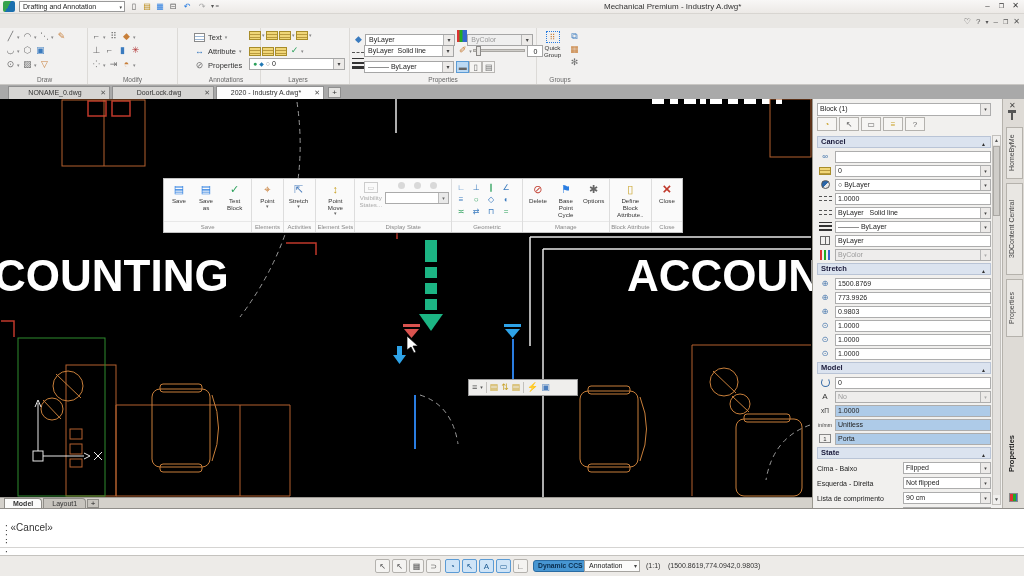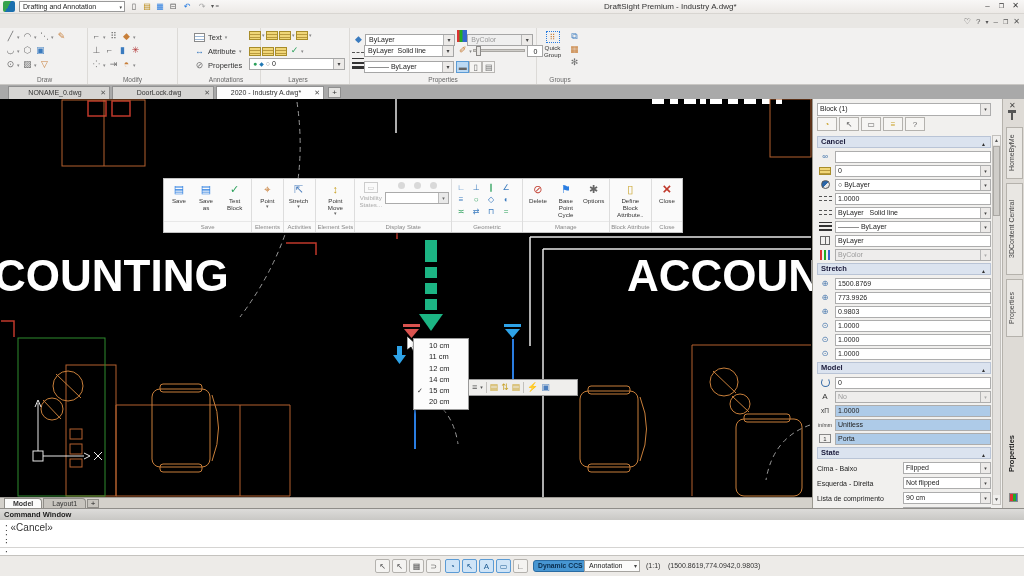--- a/index.html
+++ b/index.html
@@ -140,21 +140,21 @@
 <div id="titlebar" class="abs">
   <div class="abs logo"></div>
   <div class="abs ws-dd"><span>Drafting and Annotation</span><span style="position:absolute;right:2px;top:1px;font-size:5px;color:#444">▾</span></div>
   <span class="abs qa" style="left:128px">▯</span>
   <span class="abs qa" style="left:141px;color:#b8860b">▤</span>
   <span class="abs qa" style="left:154px;color:#2a7de1">▦</span>
   <span class="abs qa" style="left:167px">⊟</span>
   <span class="abs qa" style="left:181px;color:#2a7de1">↶</span>
   <span class="abs qa" style="left:196px;color:#aaa">↷</span>
   <span class="abs qa" style="left:209px;font-size:6px">▾ =</span>
-  <span class="abs title-text" style="left:604px">DraftSight Premium -  Industry A.dwg*</span>
+  <span class="abs title-text" style="left:604px">Mechanical Premium -  Industry A.dwg*</span>
   <span class="abs winbtn" style="right:30px">–</span>
   <span class="abs winbtn" style="right:16px;font-size:6px">❐</span>
   <span class="abs winbtn" style="right:2px">✕</span>
 </div>
 
 <div id="menubar">
   <span class="mtab active">Home</span>
   <span class="mtab">Insert</span>
   <span class="mtab">Import</span>
   <span class="mtab">Export</span>
@@ -464,28 +464,20 @@
     </div>
     <div class="btgroup" style="width:36px;border-right:none">
       <div class="btb">
           <span class="bi" style="color:#c0392b;font-size:15px;font-weight:bold">×</span>
           <span>Close</span>
         </div>
       <div class="blabel">Close</div>
     </div>
   </div>
 
-  <div id="ctxmenu">
-    <div class="cmi"><span>10 cm</span></div>
-    <div class="cmi"><span>11 cm</span></div>
-    <div class="cmi"><span>12 cm</span></div>
-    <div class="cmi"><span>14 cm</span></div>
-    <div class="cmi"><span class="chk">✓</span><span>15 cm</span></div>
-    <div class="cmi"><span>20 cm</span></div>
-  </div>
 
   <div id="minitb">
     <span class="mi" style="font-weight:bold">≡</span>
     <span class="mi" style="font-size:5px">▾</span>
     <span class="sep"></span>
     <span class="mi y">▤</span>
     <span class="mi y">⇅</span>
     <span class="mi y">▤</span>
     <span class="sep"></span>
     <span class="mi" style="color:#c9a227">⚡</span>
@@ -634,21 +626,20 @@
   <span class="strip-x">✕</span>
   <span class="strip-pin"></span>
   <div class="vtab" style="top:28px;height:52px">HomeByMe</div>
   <div class="vtab" style="top:84px;height:92px">3DContent Central</div>
   <div class="vtab" style="top:180px;height:58px">Properties</div>
   <div class="vlabel-bottom" style="top:336px">Properties</div>
   <span class="mini-colorchip" style="top:394px"></span>
 </div>
 
 <div id="cmdwin" class="abs">
-  <div id="cmdhead">Command Window</div>
   <div class="cmdline" style="top:13px">: «Cancel»</div>
   <div class="cmdline" style="top:22px">:</div>
   <div class="cmdline" style="top:30px">:</div>
   <div id="cmddiv"></div>
   <div class="cmdline" style="top:39px">:</div>
 </div>
 
 <div id="statusbar" class="abs">
   <span class="sbtn" style="left:375px">↖</span>
   <span class="sbtn" style="left:392px">↖</span>

